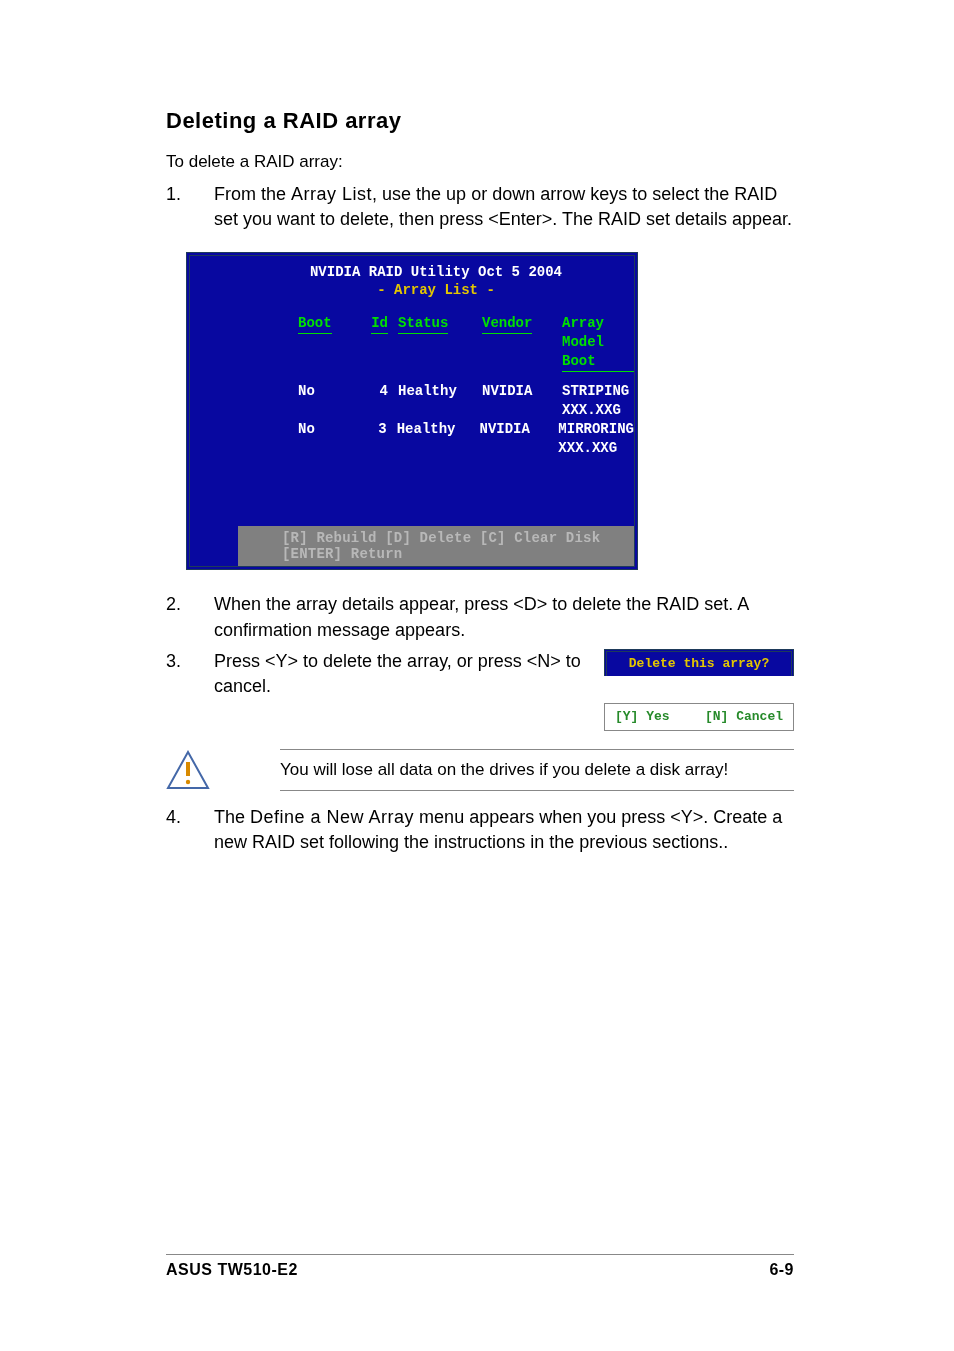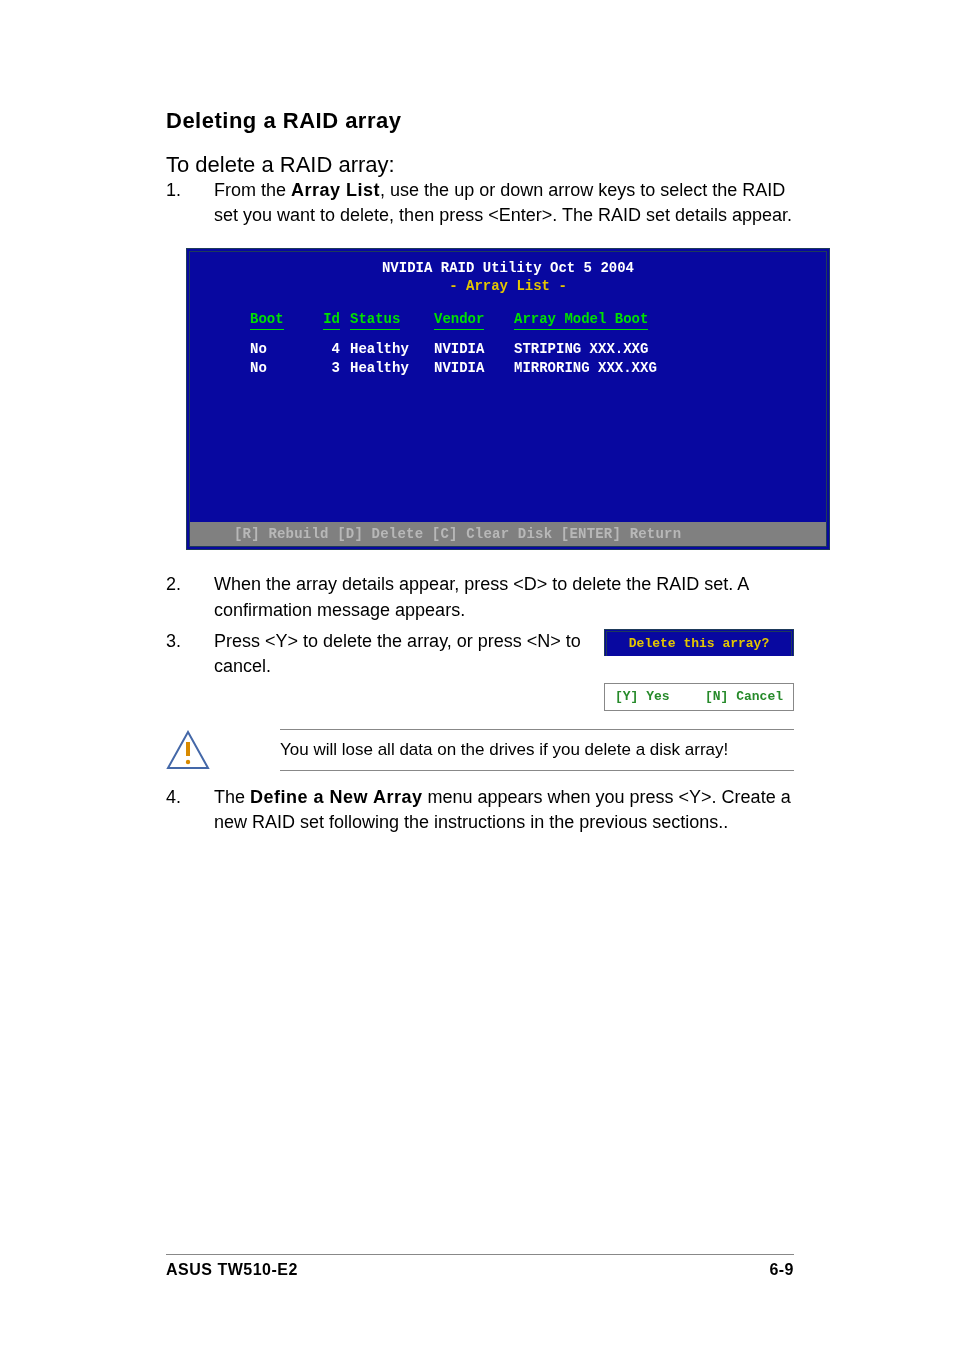--- a/index.html
+++ b/index.html
@@ -14,51 +14,53 @@
   .page {
     padding: 108px 160px 0 166px;
   }
   .heading {
     font-size: 22px;
     font-weight: bold;
     letter-spacing: 0.5px;
     margin-bottom: 18px;
   }
   .intro {
-    font-size: 22px;
+    font-size: 17px;
+    margin-bottom: 10px;
   }
   .olwrap {
     margin-left: 0;
   }
   .olitem {
     display: flex;
     gap: 24px;
     font-size: 18px;
     line-height: 1.4;
     margin-bottom: 6px;
   }
   .olnum {
     flex: 0 0 24px;
   }
   .olbody {
     flex: 1;
   }
   .bterm {
-    font-weight: bold;
+    font-weight: normal;
     letter-spacing: 0.5px;
   }
   .screen {
     margin: 20px 20px 22px 20px;
     border: 4px double #1e3a5a;
     background: #0808a0;
     color: #fff;
     font-family: "Courier New", monospace;
     font-size: 14px;
     font-weight: bold;
-    width: 644px;
+    width: 452px;
+    padding-left: 48px;
   }
   .screen-title {
     text-align: center;
     padding: 8px 0 2px 0;
     color: #fff;
   }
   .screen-sub {
     text-align: center;
     color: #e3c600;
     padding-bottom: 10px;

